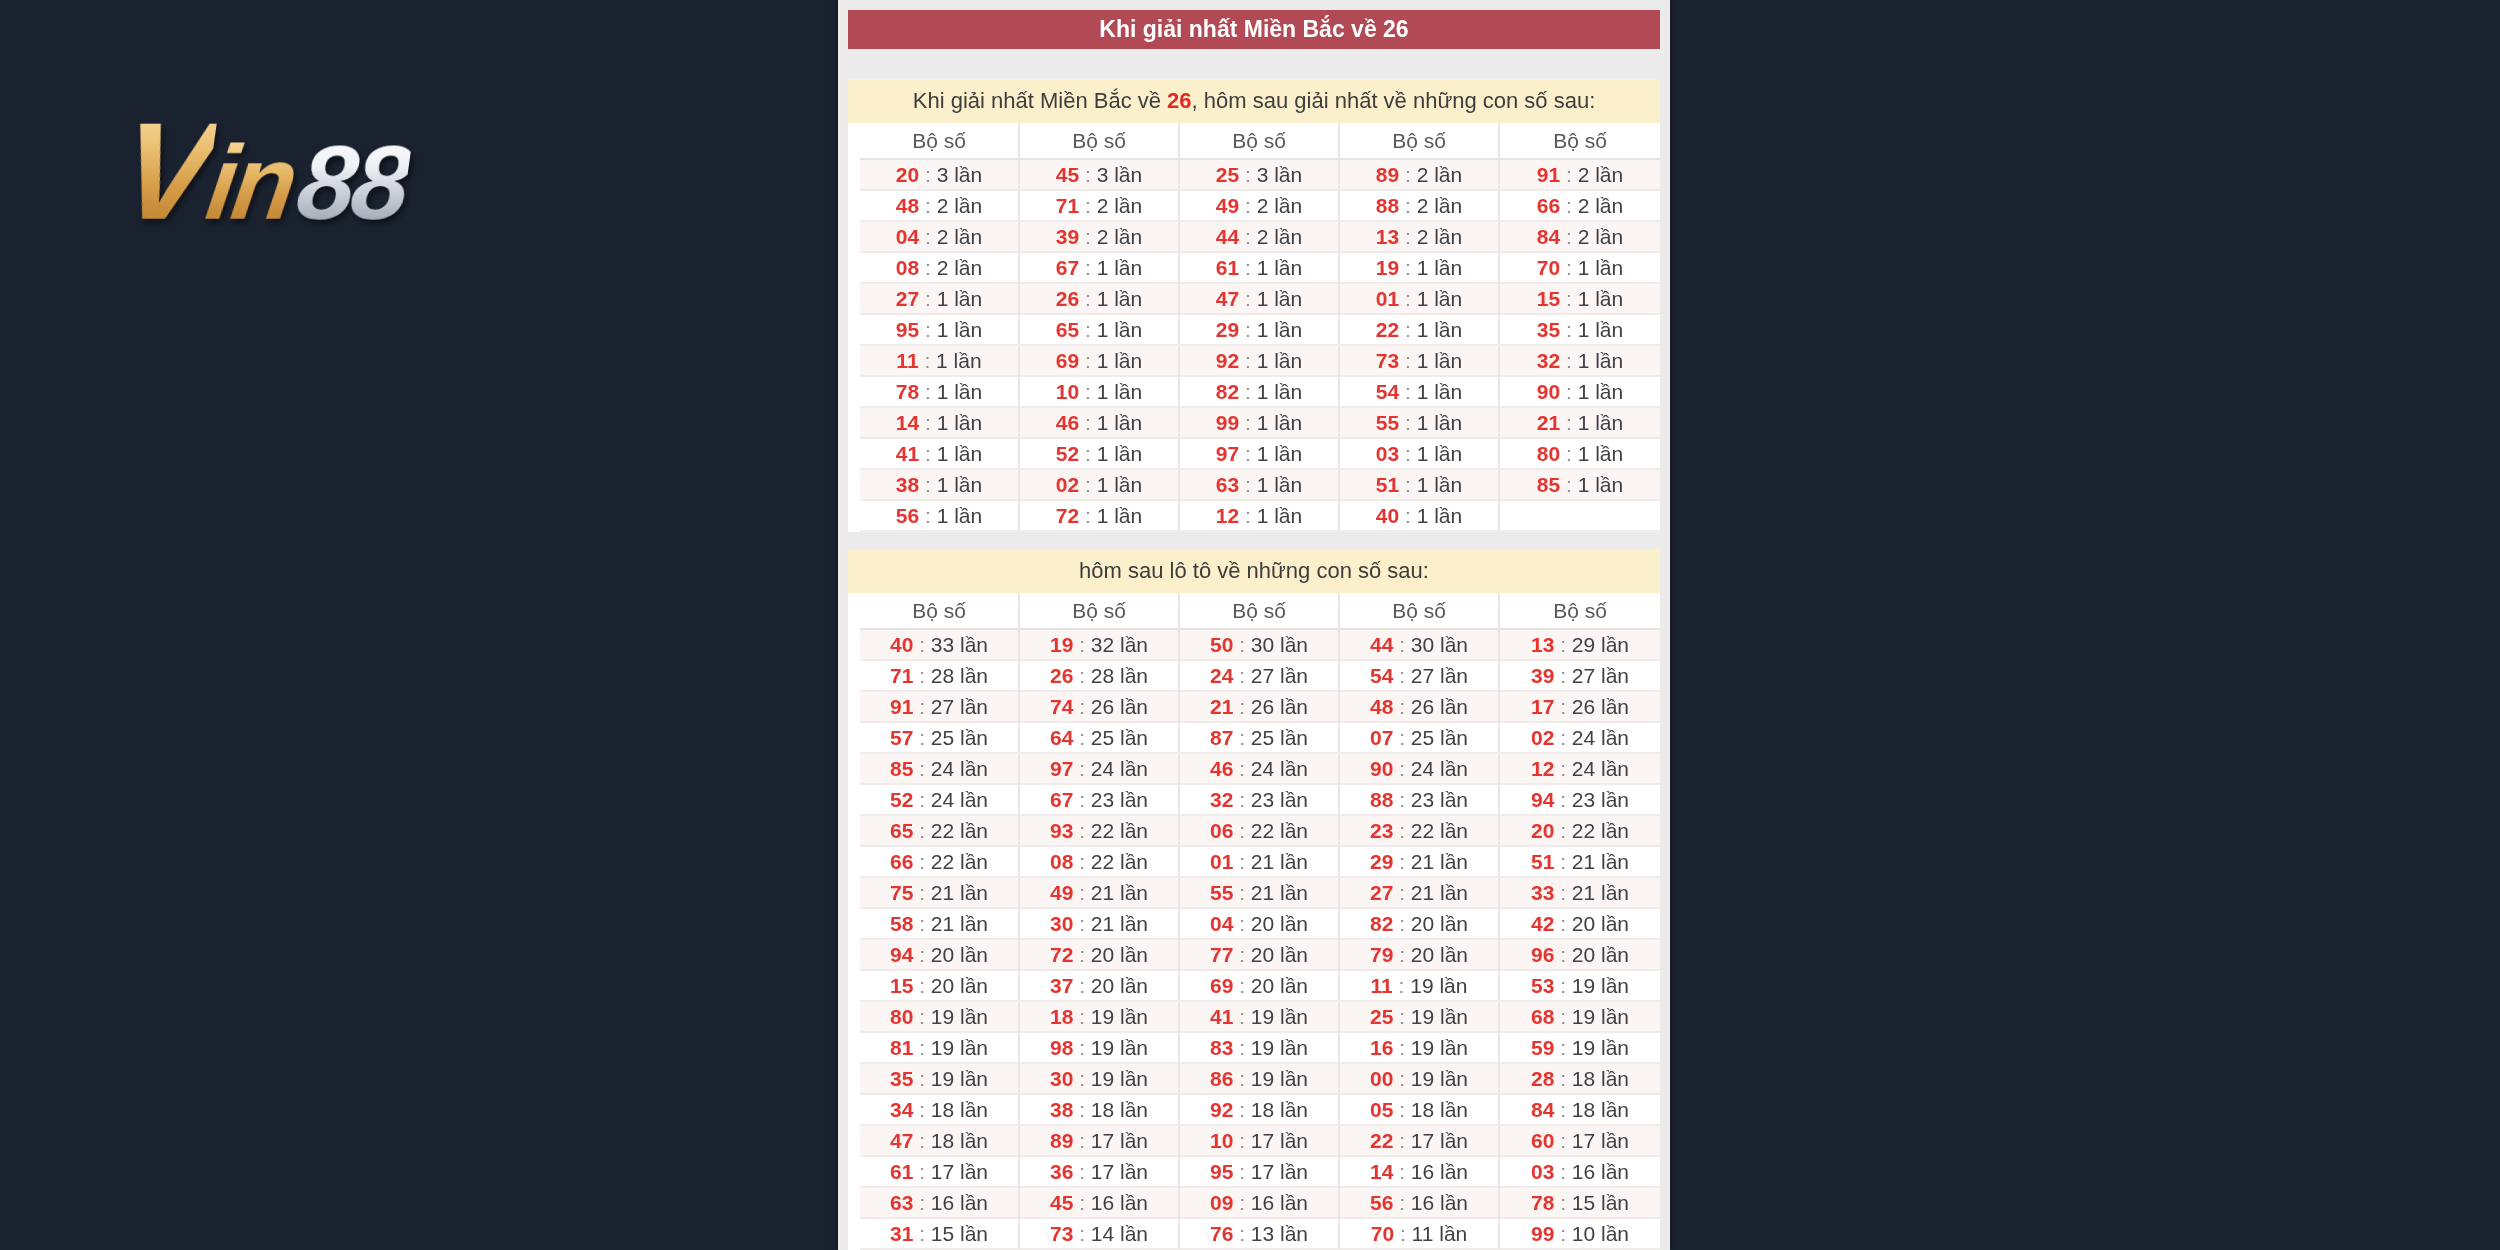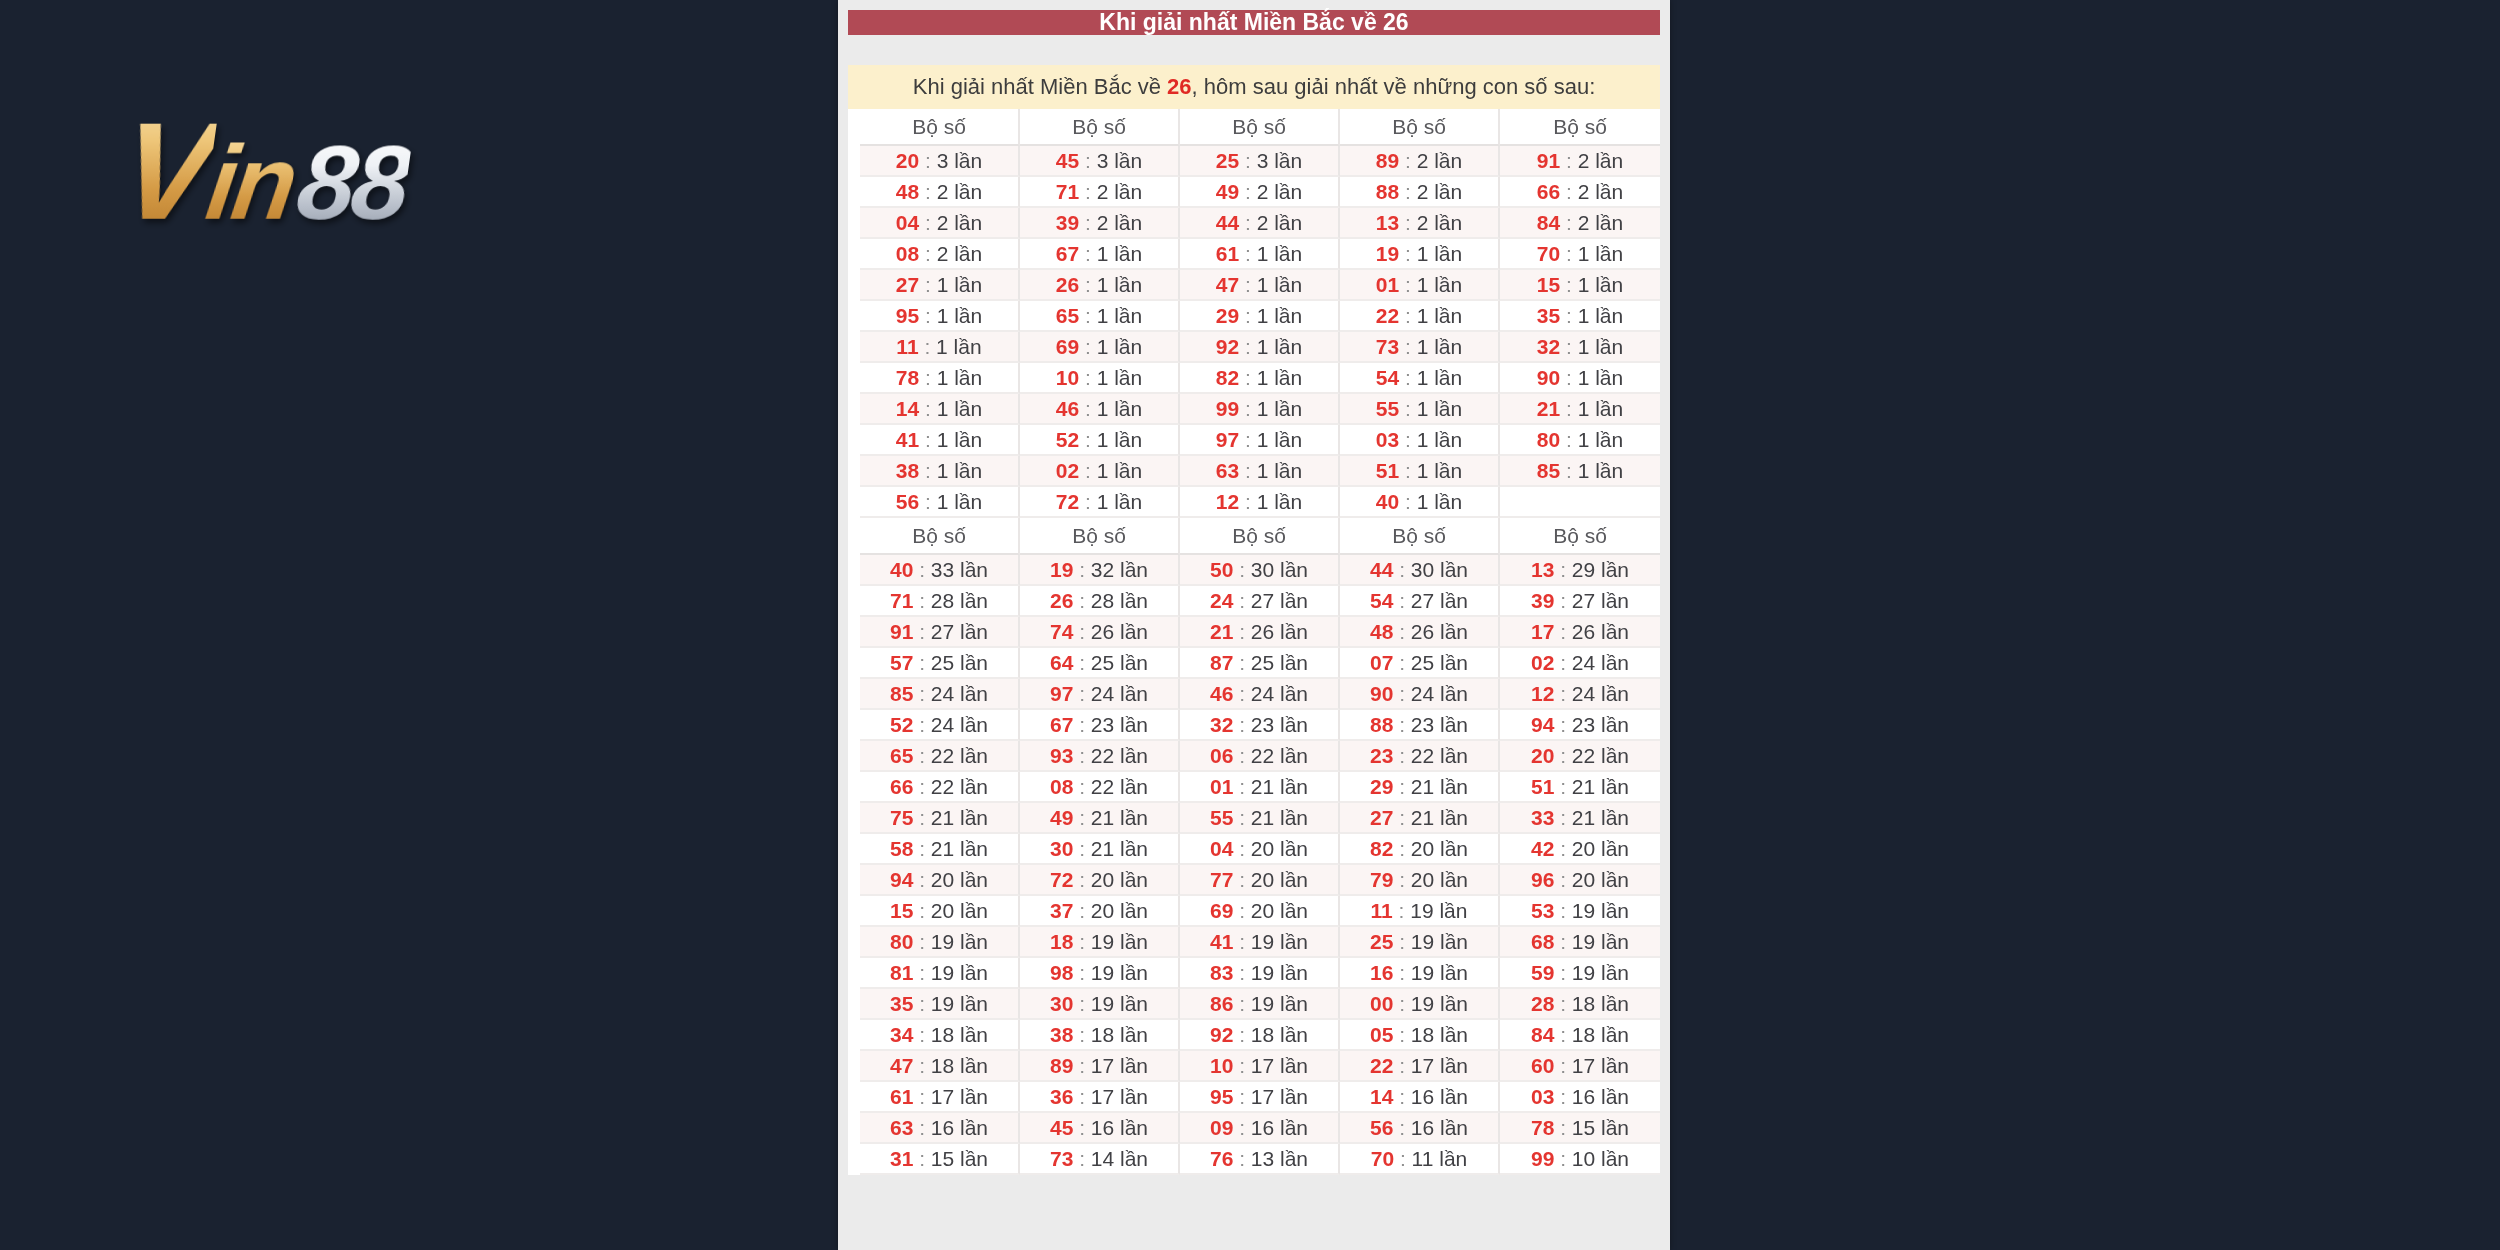--- a/index.html
+++ b/index.html
@@ -40,21 +40,21 @@
   .panel{
     position:absolute;top:0;left:838px;
     width:832px;height:1250px;
     background:#ebebeb;
     box-sizing:border-box;
     padding:10px 10px 0 10px;
     box-shadow:0 0 6px rgba(0,0,0,.35);
   }
   .titlebar{
     background:#b14a55;
-    height:25px;
+    height:39px;
     display:flex;align-items:center;justify-content:center;
     color:#ffffff;font-size:23px;font-weight:700;
   }
   .band{
     background:#fcf0cc;
     height:44px;
     display:flex;align-items:center;justify-content:center;
     color:#3d3d3d;font-size:22px;margin-top:30px;
   }
   .band .red{color:#e02a24;font-weight:700;}
@@ -187,20 +187,23 @@
       </div>
       <div class="tr">
         <div class="td"><span class="num">56</span><span class="sep"> : </span><span class="count">1 lần</span></div>
         <div class="td"><span class="num">72</span><span class="sep"> : </span><span class="count">1 lần</span></div>
         <div class="td"><span class="num">12</span><span class="sep"> : </span><span class="count">1 lần</span></div>
         <div class="td"><span class="num">40</span><span class="sep"> : </span><span class="count">1 lần</span></div>
         <div class="td"></div>
       </div>
     </div>
 
+  <div class="band second">
+    <span>hôm sau lô tô về những con số sau:</span>
+  </div>
 
   <div class="tbl">
       <div class="tr thead">
         <div class="td">Bộ số</div>
         <div class="td">Bộ số</div>
         <div class="td">Bộ số</div>
         <div class="td">Bộ số</div>
         <div class="td">Bộ số</div>
       </div>
       <div class="tr alt">

